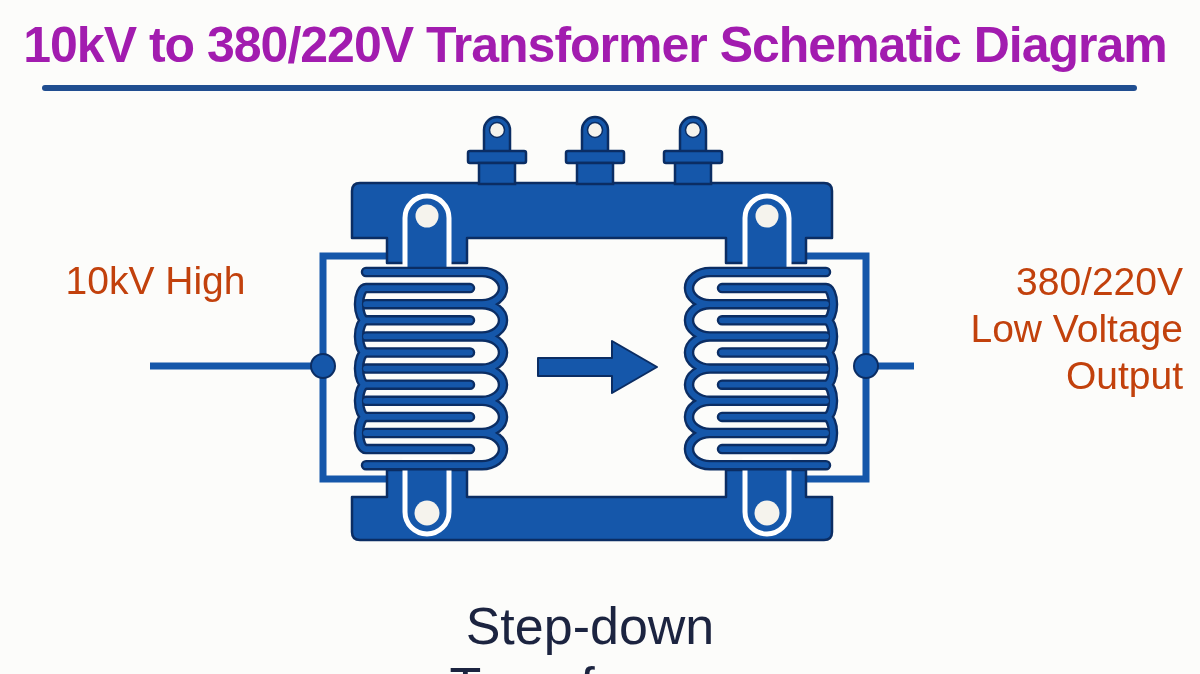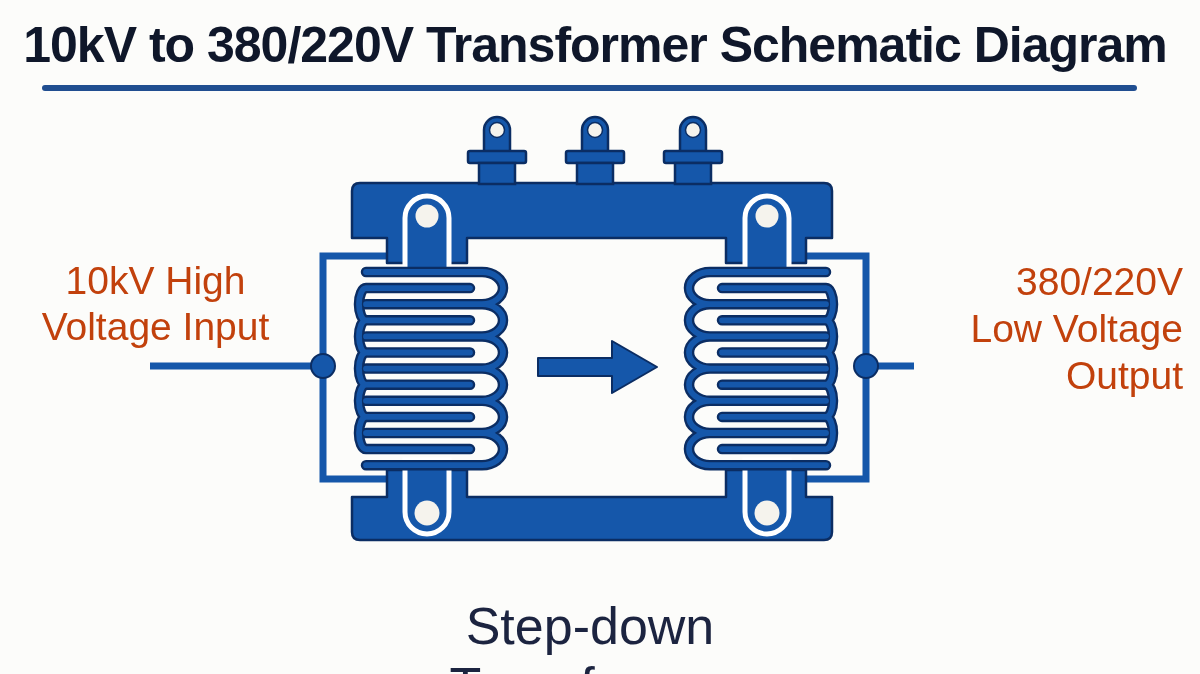--- a/index.html
+++ b/index.html
@@ -7,21 +7,21 @@
     width:1200px;height:674px;overflow:hidden;
     background:#fcfcfa;
     font-family:"Liberation Sans","DejaVu Sans",sans-serif;
     position:relative;
   }
   .stage{position:absolute;left:0;top:0;width:1200px;height:674px;}
   .title{
     position:absolute;left:0;top:16px;width:1190px;
     text-align:center;
     font-size:50px;font-weight:700;letter-spacing:-1px;
-    color:#0f172a;
+    color:#a21caf;
   }
   .title-underline{
     position:absolute;left:42px;top:85px;width:1095px;height:6px;
     background:#204e90;border-radius:3px;
   }
   .schematic-svg{position:absolute;left:0;top:0;}
   .side-label{
     position:absolute;
     font-size:39px;font-weight:400;color:#c2410c;
     line-height:46px;
@@ -71,21 +71,20 @@
       <circle cx="767" cy="513" r="12.5" fill="#f5f3ed"></circle>
       <path d="M366,272 H482 M366,288.1 H470 M366,304.2 H482 M366,320.3 H470 M366,336.4 H482 M366,352.5 H470 M366,368.6 H482 M366,384.70000000000005 H470 M366,400.8 H482 M366,416.9 H470 M366,433 H482 M366,449.1 H470 M366,465.20000000000005 H482 M482,272 A21 16.1 0 0 1 482,304.2 M482,304.2 A21 16.1 0 0 1 482,336.4 M482,336.4 A21 16.1 0 0 1 482,368.59999999999997 M482,368.6 A21 16.1 0 0 1 482,400.8 M482,400.8 A21 16.1 0 0 1 482,433 M482,433 A21 16.1 0 0 1 482,465.2 M366,288.1 A7 16.1 0 0 0 366,320.3 M366,320.3 A7 16.1 0 0 0 366,352.5 M366,352.5 A7 16.1 0 0 0 366,384.7 M366,384.70000000000005 A7 16.1 0 0 0 366,416.90000000000003 M366,416.90000000000003 A7 16.1 0 0 0 366,449.1 " fill="none" stroke="#0b2d63" stroke-width="10.5" stroke-linecap="round"></path>
       <path d="M366,272 H482 M366,288.1 H470 M366,304.2 H482 M366,320.3 H470 M366,336.4 H482 M366,352.5 H470 M366,368.6 H482 M366,384.70000000000005 H470 M366,400.8 H482 M366,416.9 H470 M366,433 H482 M366,449.1 H470 M366,465.20000000000005 H482 M482,272 A21 16.1 0 0 1 482,304.2 M482,304.2 A21 16.1 0 0 1 482,336.4 M482,336.4 A21 16.1 0 0 1 482,368.59999999999997 M482,368.6 A21 16.1 0 0 1 482,400.8 M482,400.8 A21 16.1 0 0 1 482,433 M482,433 A21 16.1 0 0 1 482,465.2 M366,288.1 A7 16.1 0 0 0 366,320.3 M366,320.3 A7 16.1 0 0 0 366,352.5 M366,352.5 A7 16.1 0 0 0 366,384.7 M366,384.70000000000005 A7 16.1 0 0 0 366,416.90000000000003 M366,416.90000000000003 A7 16.1 0 0 0 366,449.1 " fill="none" stroke="#1557aa" stroke-width="5.8" stroke-linecap="round"></path>
       <path d="M826,272 H710 M826,288.1 H722 M826,304.2 H710 M826,320.3 H722 M826,336.4 H710 M826,352.5 H722 M826,368.6 H710 M826,384.70000000000005 H722 M826,400.8 H710 M826,416.9 H722 M826,433 H710 M826,449.1 H722 M826,465.20000000000005 H710 M710,272 A21 16.1 0 0 0 710,304.2 M710,304.2 A21 16.1 0 0 0 710,336.4 M710,336.4 A21 16.1 0 0 0 710,368.59999999999997 M710,368.6 A21 16.1 0 0 0 710,400.8 M710,400.8 A21 16.1 0 0 0 710,433 M710,433 A21 16.1 0 0 0 710,465.2 M826,288.1 A7 16.1 0 0 1 826,320.3 M826,320.3 A7 16.1 0 0 1 826,352.5 M826,352.5 A7 16.1 0 0 1 826,384.7 M826,384.70000000000005 A7 16.1 0 0 1 826,416.90000000000003 M826,416.90000000000003 A7 16.1 0 0 1 826,449.1 " fill="none" stroke="#0b2d63" stroke-width="10.5" stroke-linecap="round"></path>
       <path d="M826,272 H710 M826,288.1 H722 M826,304.2 H710 M826,320.3 H722 M826,336.4 H710 M826,352.5 H722 M826,368.6 H710 M826,384.70000000000005 H722 M826,400.8 H710 M826,416.9 H722 M826,433 H710 M826,449.1 H722 M826,465.20000000000005 H710 M710,272 A21 16.1 0 0 0 710,304.2 M710,304.2 A21 16.1 0 0 0 710,336.4 M710,336.4 A21 16.1 0 0 0 710,368.59999999999997 M710,368.6 A21 16.1 0 0 0 710,400.8 M710,400.8 A21 16.1 0 0 0 710,433 M710,433 A21 16.1 0 0 0 710,465.2 M826,288.1 A7 16.1 0 0 1 826,320.3 M826,320.3 A7 16.1 0 0 1 826,352.5 M826,352.5 A7 16.1 0 0 1 826,384.7 M826,384.70000000000005 A7 16.1 0 0 1 826,416.90000000000003 M826,416.90000000000003 A7 16.1 0 0 1 826,449.1 " fill="none" stroke="#1557aa" stroke-width="5.8" stroke-linecap="round"></path>
       <polygon points="538,358 612,358 612,341 657,367 612,393 612,376 538,376" fill="#1557aa" stroke="#0b2d63" stroke-width="2" stroke-linejoin="round"></polygon>
     </svg>
 
   <div class="side-label label-left">
     <div>10kV High</div>
-    <div>Voltage Input</div>
   </div>
 
   <div class="side-label label-right">
     <div>380/220V</div>
     <div>Low Voltage</div>
     <div>Output</div>
   </div>
 
   <div class="caption">Step-down Transformer</div>
 </div>

